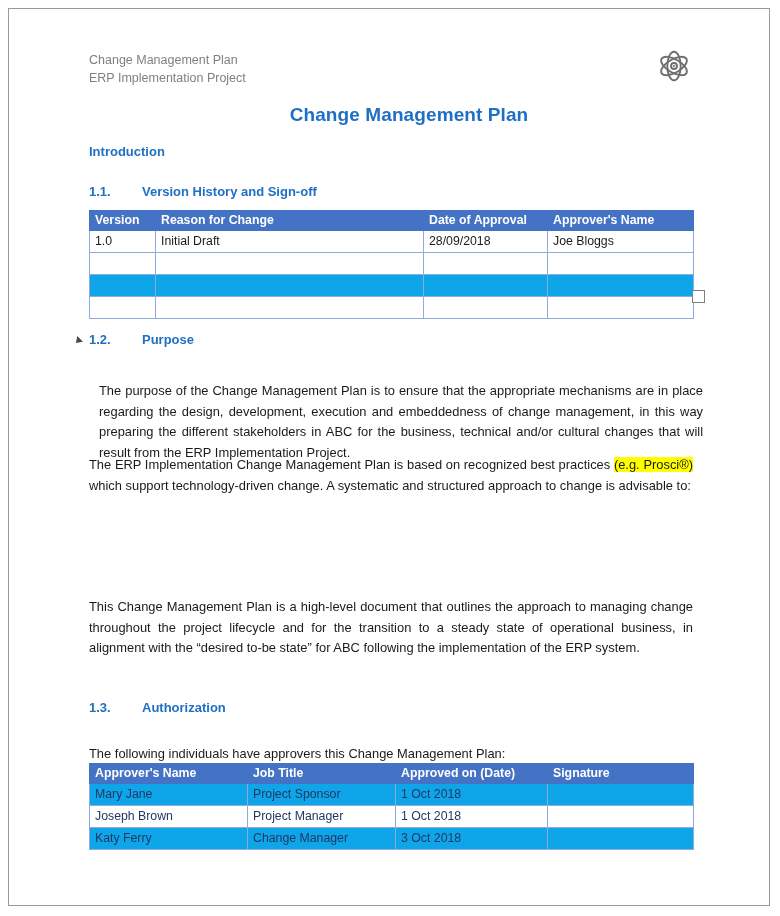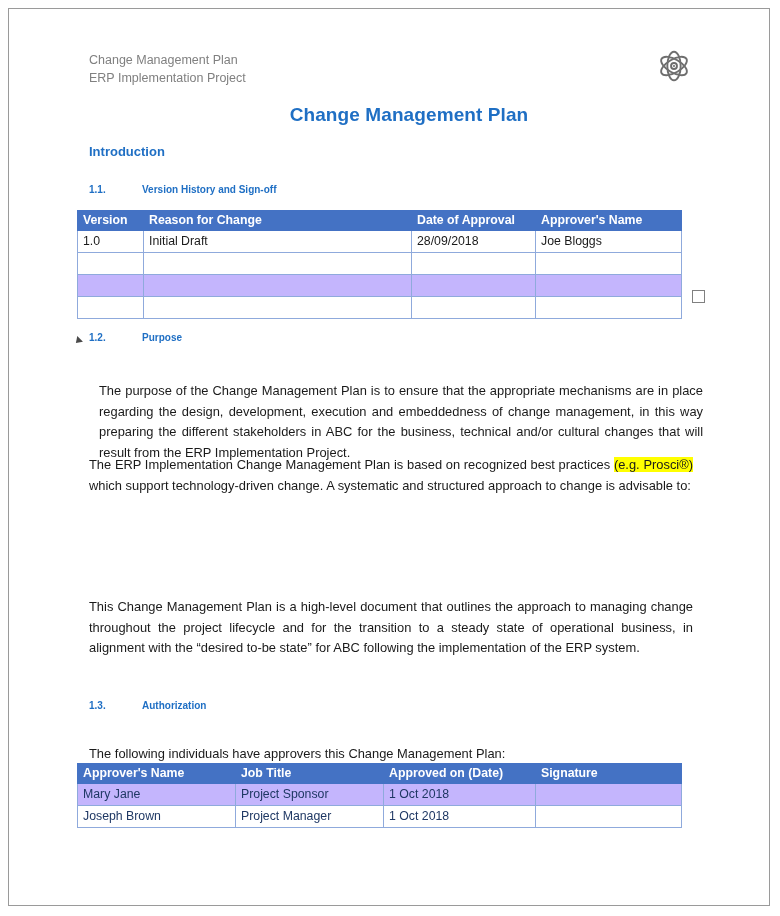--- a/index.html
+++ b/index.html
@@ -64,21 +64,21 @@
     left: 80px;
     top: 135px;
     font-size: 13px;
     font-weight: bold;
     color: #1F6FC4;
   }
 
   .h2 {
     position: absolute;
     left: 80px;
-    font-size: 10px;
+    font-size: 13px;
     font-weight: bold;
     color: #1F6FC4;
     white-space: nowrap;
   }
   .h2 .num { display: inline-block; width: 53px; }
 
   .collapse-tri {
     position: absolute;
     left: -14px;
     top: 5px;
@@ -116,41 +116,41 @@
     line-height: 20.5px;
     color: #1a1a1a;
     list-style: disc;
   }
   ul.bullets li { text-align: justify; }
   ul.bullets li.left { text-align: left; }
 
   
   table.doc-table {
     position: absolute;
-    left: 68px;
+    left: 80px;
     border-collapse: collapse;
     font-size: 12.3px;
     table-layout: fixed;
   }
   table.doc-table th {
     background: #4472C4;
     color: #ffffff;
     font-weight: bold;
     text-align: left;
     padding: 2px 5px 3px 5px;
     border: 1px solid #4472C4;
     white-space: nowrap;
   }
   table.doc-table td {
     padding: 2px 5px 3px 5px;
     border: 1px solid #8FAADC;
     color: #1a1a1a;
     height: 16px;
   }
-  tr.alt td { background: #c4b5fd; }
+  tr.alt td { background: #0ea5e9; }
   tr.plain td { background: #ffffff; }
 
   
   table.t2 td { color: #1F3864; }
 
   
   .resize-handle {
     position: absolute;
     width: 13px;
     height: 13px;
@@ -275,16 +275,22 @@
         <td>Project Sponsor</td>
         <td>1 Oct 2018</td>
         <td></td>
       </tr>
       <tr class="plain">
         <td>Joseph Brown</td>
         <td>Project Manager</td>
         <td>1 Oct 2018</td>
         <td></td>
       </tr>
+      <tr class="alt">
+        <td>Katy Ferry</td>
+        <td>Change Manager</td>
+        <td>3 Oct 2018</td>
+        <td></td>
+      </tr>
     </tbody>
   </table>
 
 </div>
 
 </body></html>

